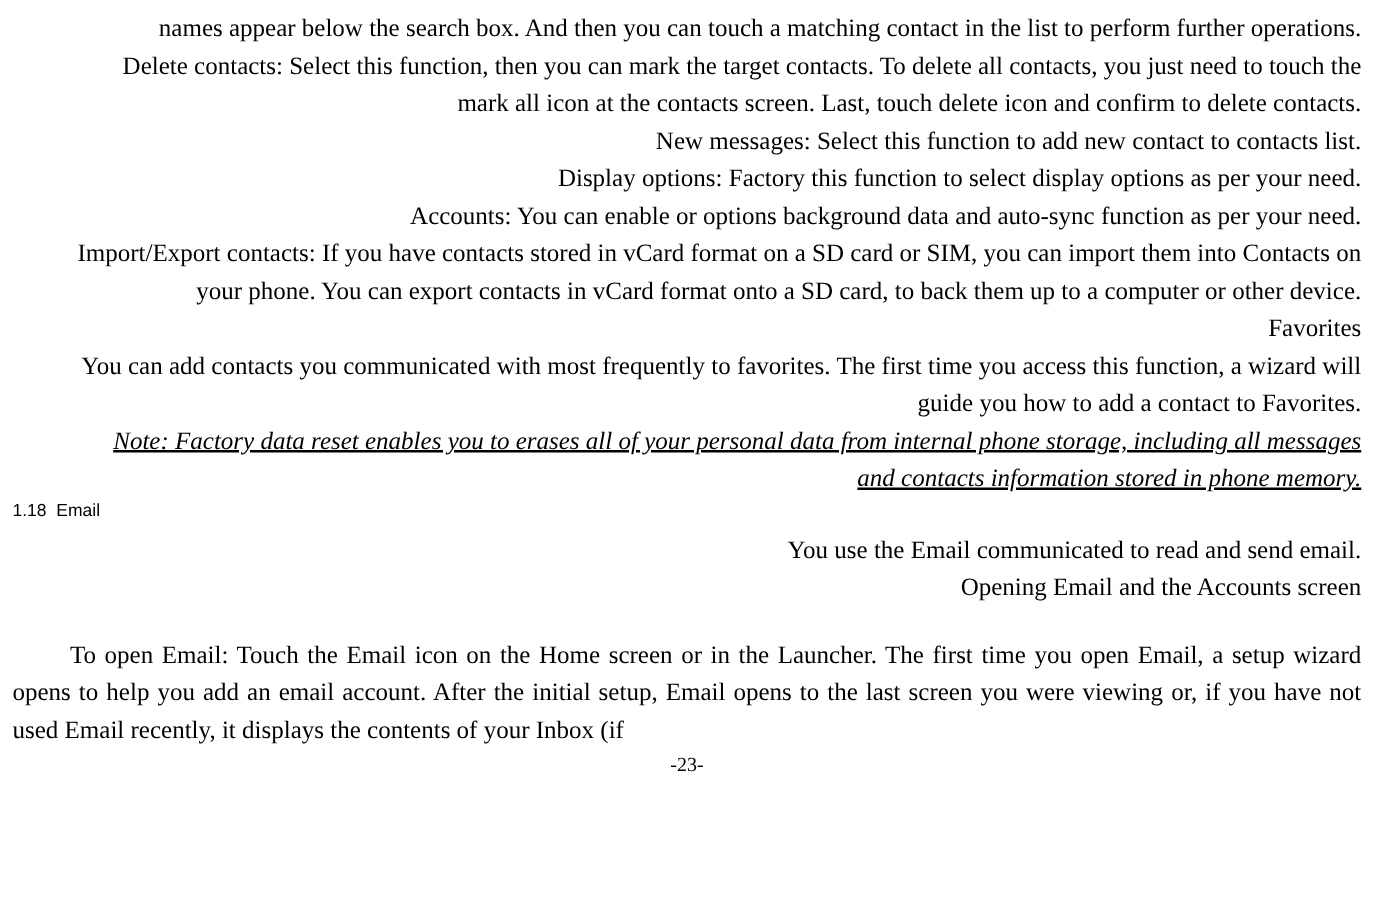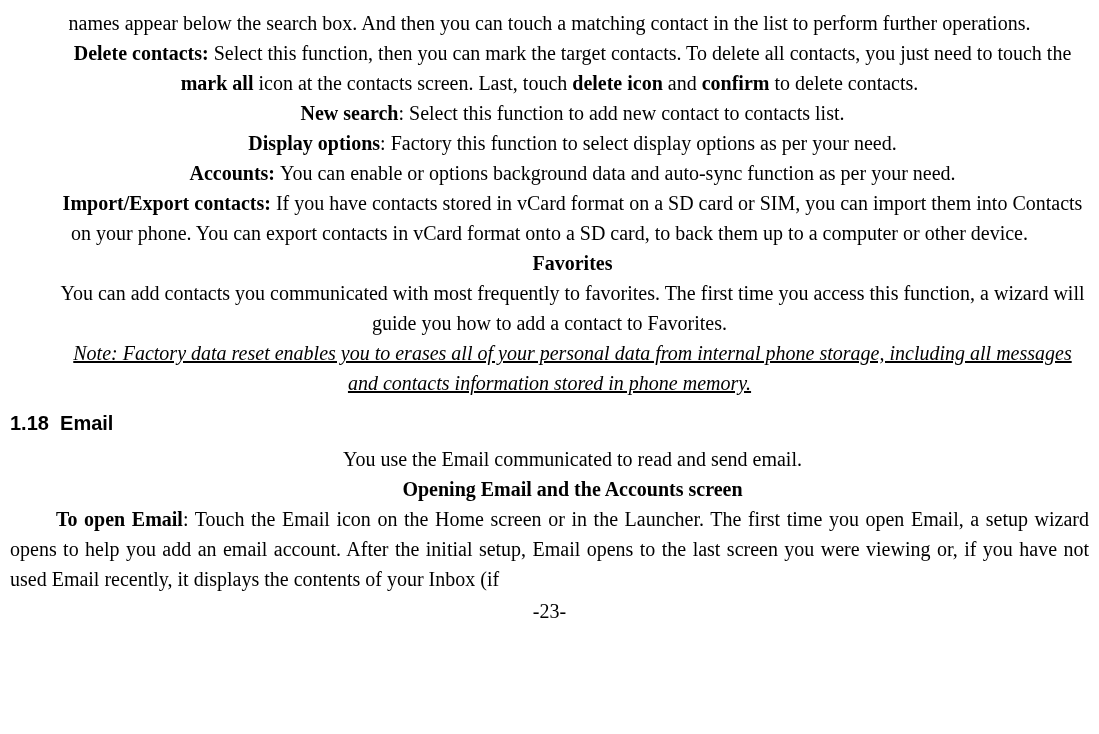--- a/index.html
+++ b/index.html
@@ -7,59 +7,60 @@
     font-size: 20px;
     line-height: 1.5;
     color: #000;
     margin: 0;
     padding: 8px 10px 10px 10px;
     width: 1079px;
     background: #fff;
   }
   p {
     margin: 0;
-    text-align: center;
+    text-align: right;
   }
   .indent {
     text-indent: 46px;
   }
   .bold {
-    font-weight: bold;
+    font-weight: normal;
   }
   .italic {
     font-style: italic;
     text-decoration: underline;
   }
   .section-heading {
     font-family: Arial, Helvetica, sans-serif;
-    font-weight: bold;
-    font-size: 20px;
-    margin-top: 10px;
+    font-weight: normal;
+    font-size: 14px;
+    margin-top: 0;
     margin-bottom: 6px;
   }
   .page-num {
     text-align: center;
-    font-size: 20px;
+    font-size: 16px;
     margin-top: 2px;
   }
   .justify {
     text-align: justify;
+    margin-top: 24px;
   }
 </style>
 </head>
 <body>
 
 <p>names appear below the search box. And then you can touch a matching contact in the list to perform further operations.</p>
 
 <p class="indent">
   <span class="bold">Delete contacts: </span><span>Select this function, then you can mark the target contacts. To delete all contacts, you just need to touch the </span><span class="bold">mark all</span><span> icon at the contacts screen. Last, touch </span><span class="bold">delete icon</span><span> and </span><span class="bold">confirm</span><span> to delete contacts.</span>
 </p>
 
 <p class="indent">
-  <span class="bold">New search</span><span>: Select this function to add new contact to contacts list.</span>
+  <span class="bold">New messages</span><span>: Select this function to add new contact to contacts list.</span>
 </p>
 
 <p class="indent">
   <span class="bold">Display options</span><span>: Factory this function to select display options as per your need.</span>
 </p>
 
 <p class="indent">
   <span class="bold">Accounts: </span><span>You can enable or options background data and auto-sync function as per your need.</span>
 </p>
 

